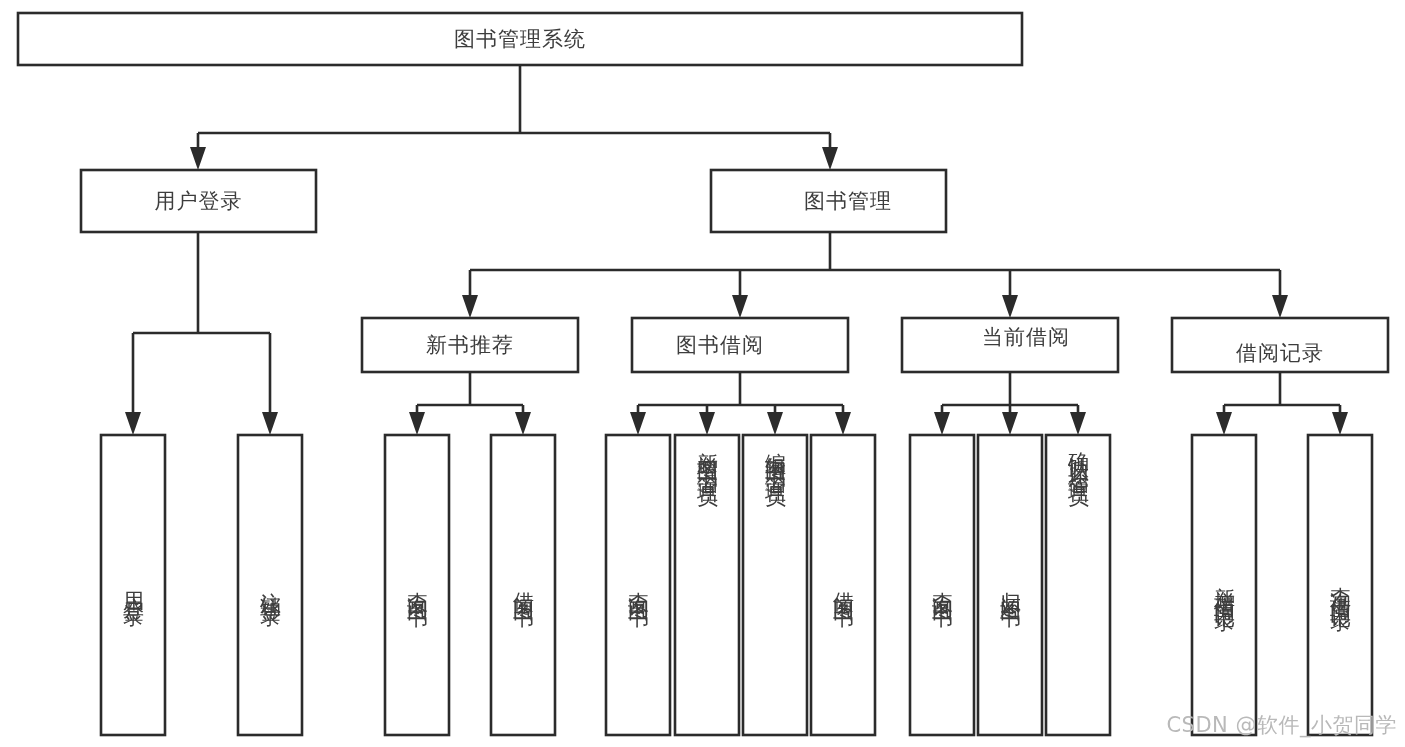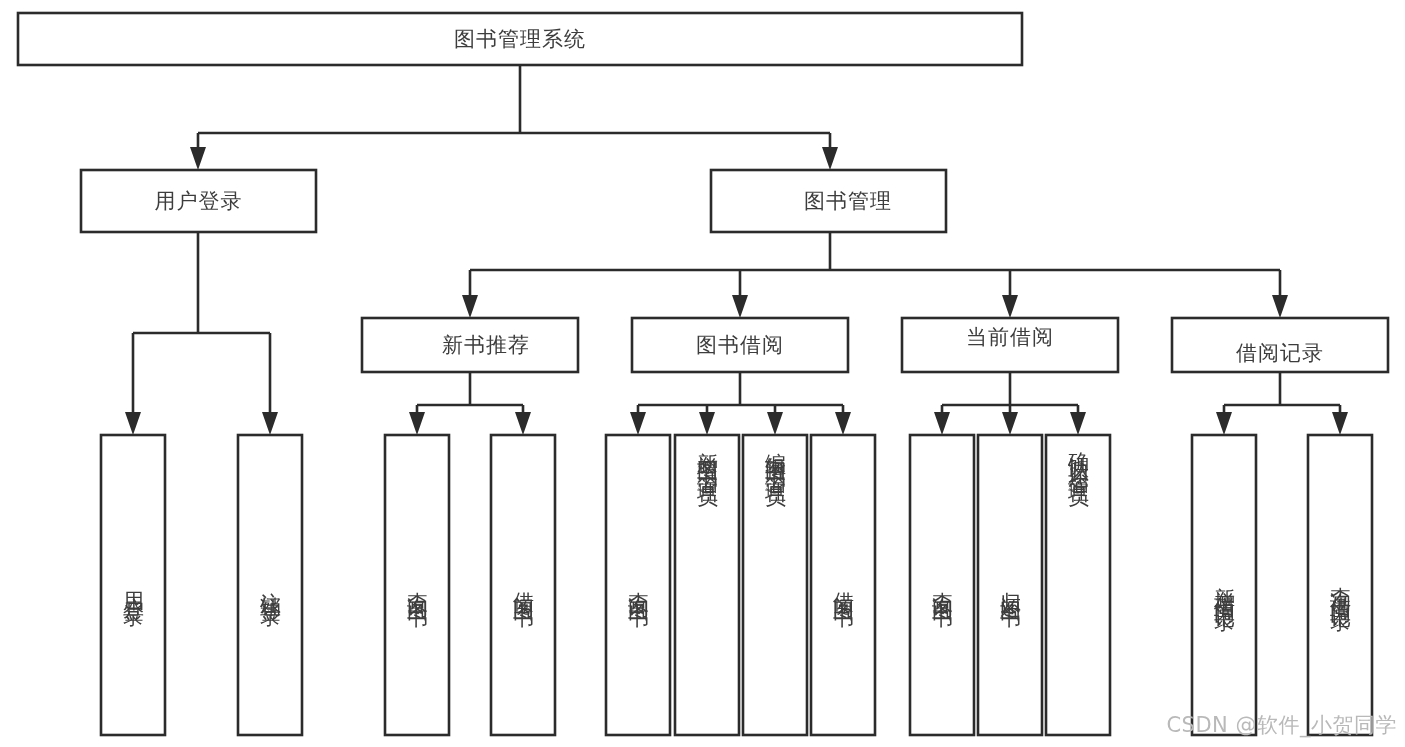--- a/index.html
+++ b/index.html
@@ -192,29 +192,29 @@
   </div>
 
   <div class="hlabel-wrap" style="left:81px; top:170px; width:235px; height:62px;">
     <span class="hlabel-text">用户登录</span>
   </div>
 
   <div class="hlabel-wrap" style="left:711px; top:170px; width:274px; height:62px;">
     <span class="hlabel-text">图书管理</span>
   </div>
 
-  <div class="hlabel-wrap" style="left:362px; top:318px; width:216px; height:54px;padding-left:16px;">
+  <div class="hlabel-wrap" style="left:362px; top:318px; width:216px; height:54px;">
     <span class="hlabel-text">新书推荐</span>
   </div>
 
-  <div class="hlabel-wrap" style="left:632px; top:318px; width:216px; height:54px;">
+  <div class="hlabel-wrap" style="left:612px; top:318px; width:216px; height:54px;">
     <span class="hlabel-text">图书借阅</span>
   </div>
 
-  <div class="hlabel-wrap" style="left:902px; top:318px; width:216px; height:38px;">
+  <div class="hlabel-wrap" style="left:902px; top:318px; width:216px; height:38px;padding-left:16px;">
     <span class="hlabel-text">当前借阅</span>
   </div>
 
   <div class="hlabel-wrap" style="left:1172px; top:318px; width:216px; height:70px;">
     <span class="hlabel-text">借阅记录</span>
   </div>
 
   <div class="vlabel-wrap" style="left:101px; top:435px; width:64px; height:300px;">
     <span class="vlabel-text">用户登录</span>
   </div>

